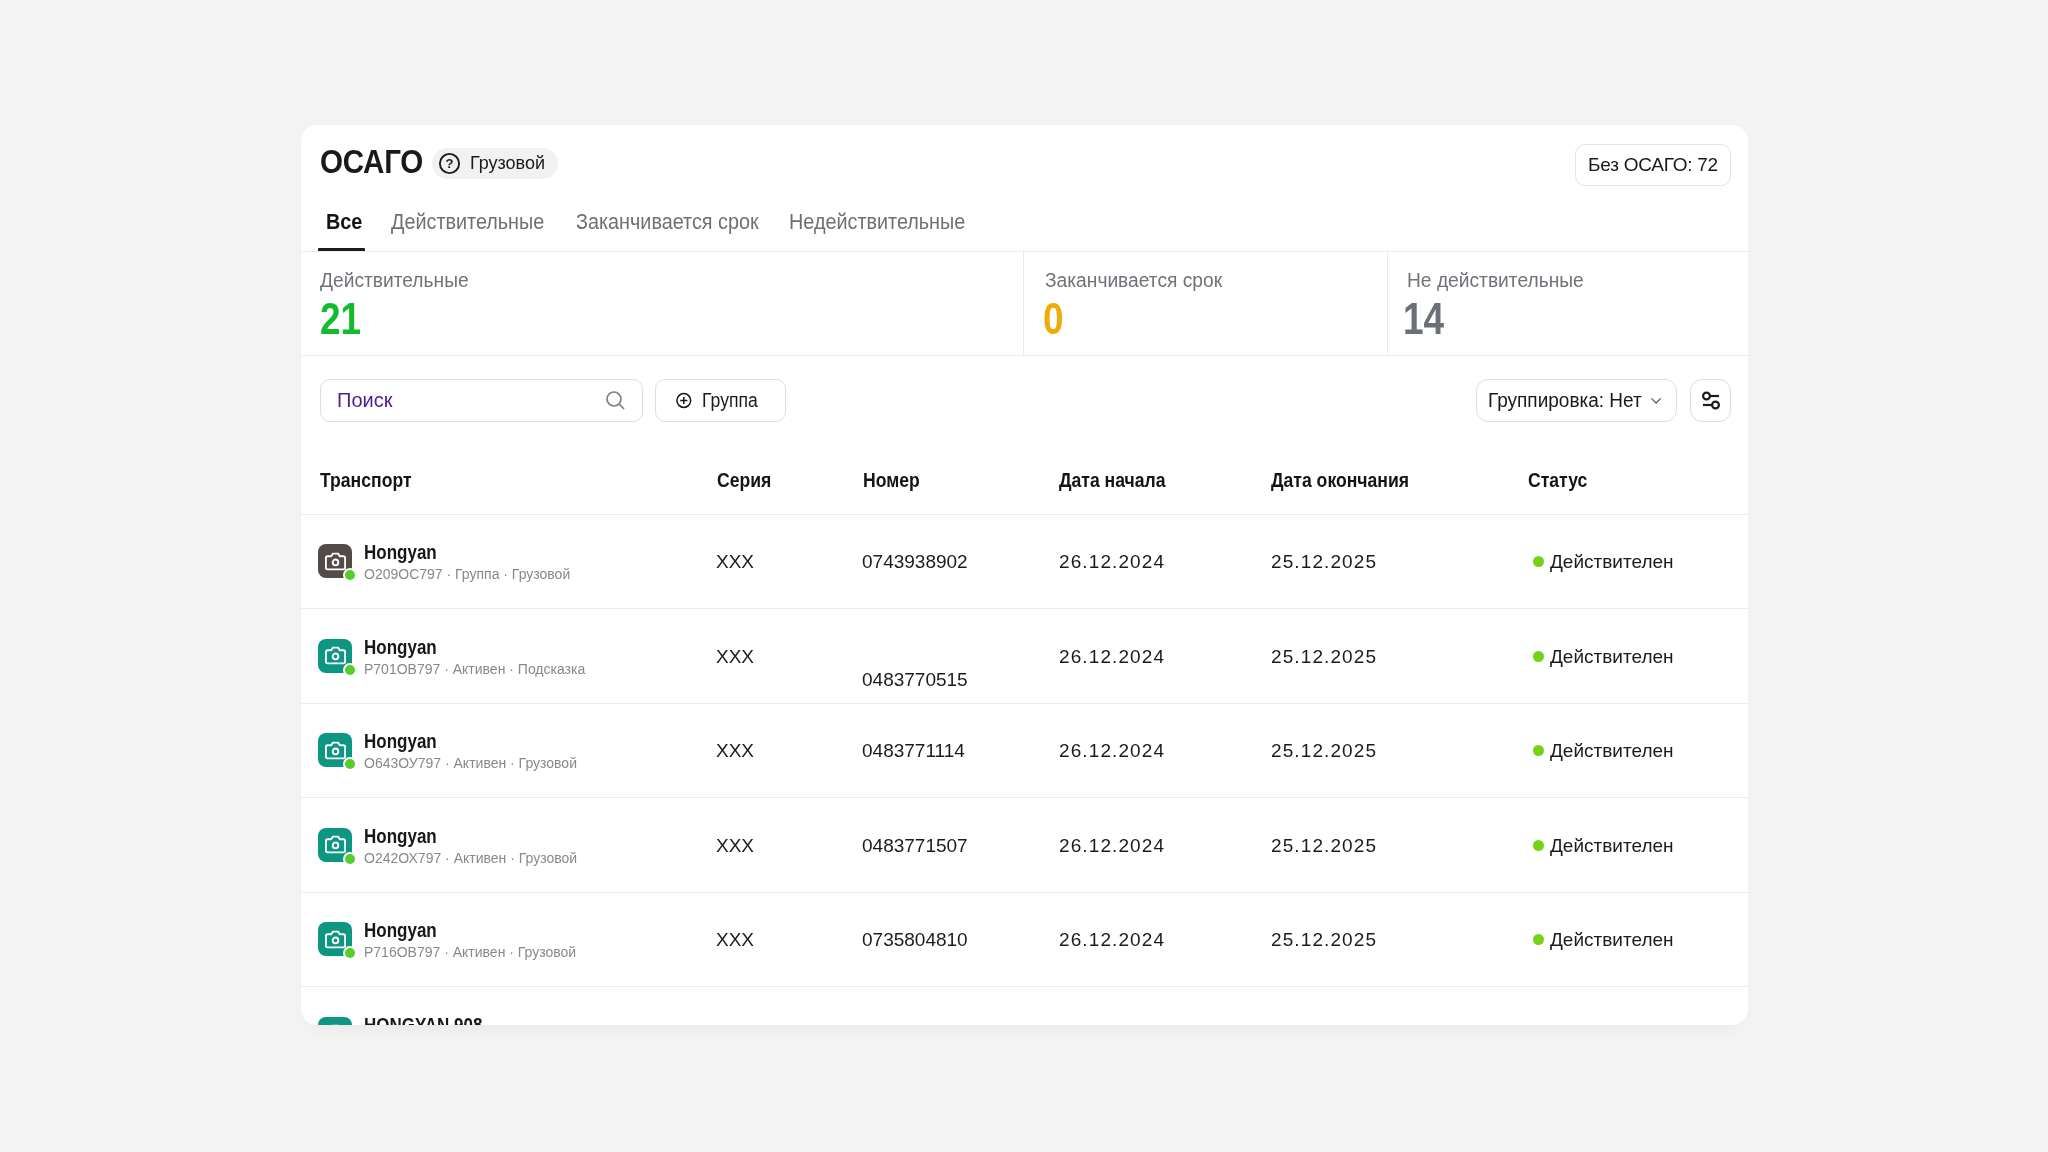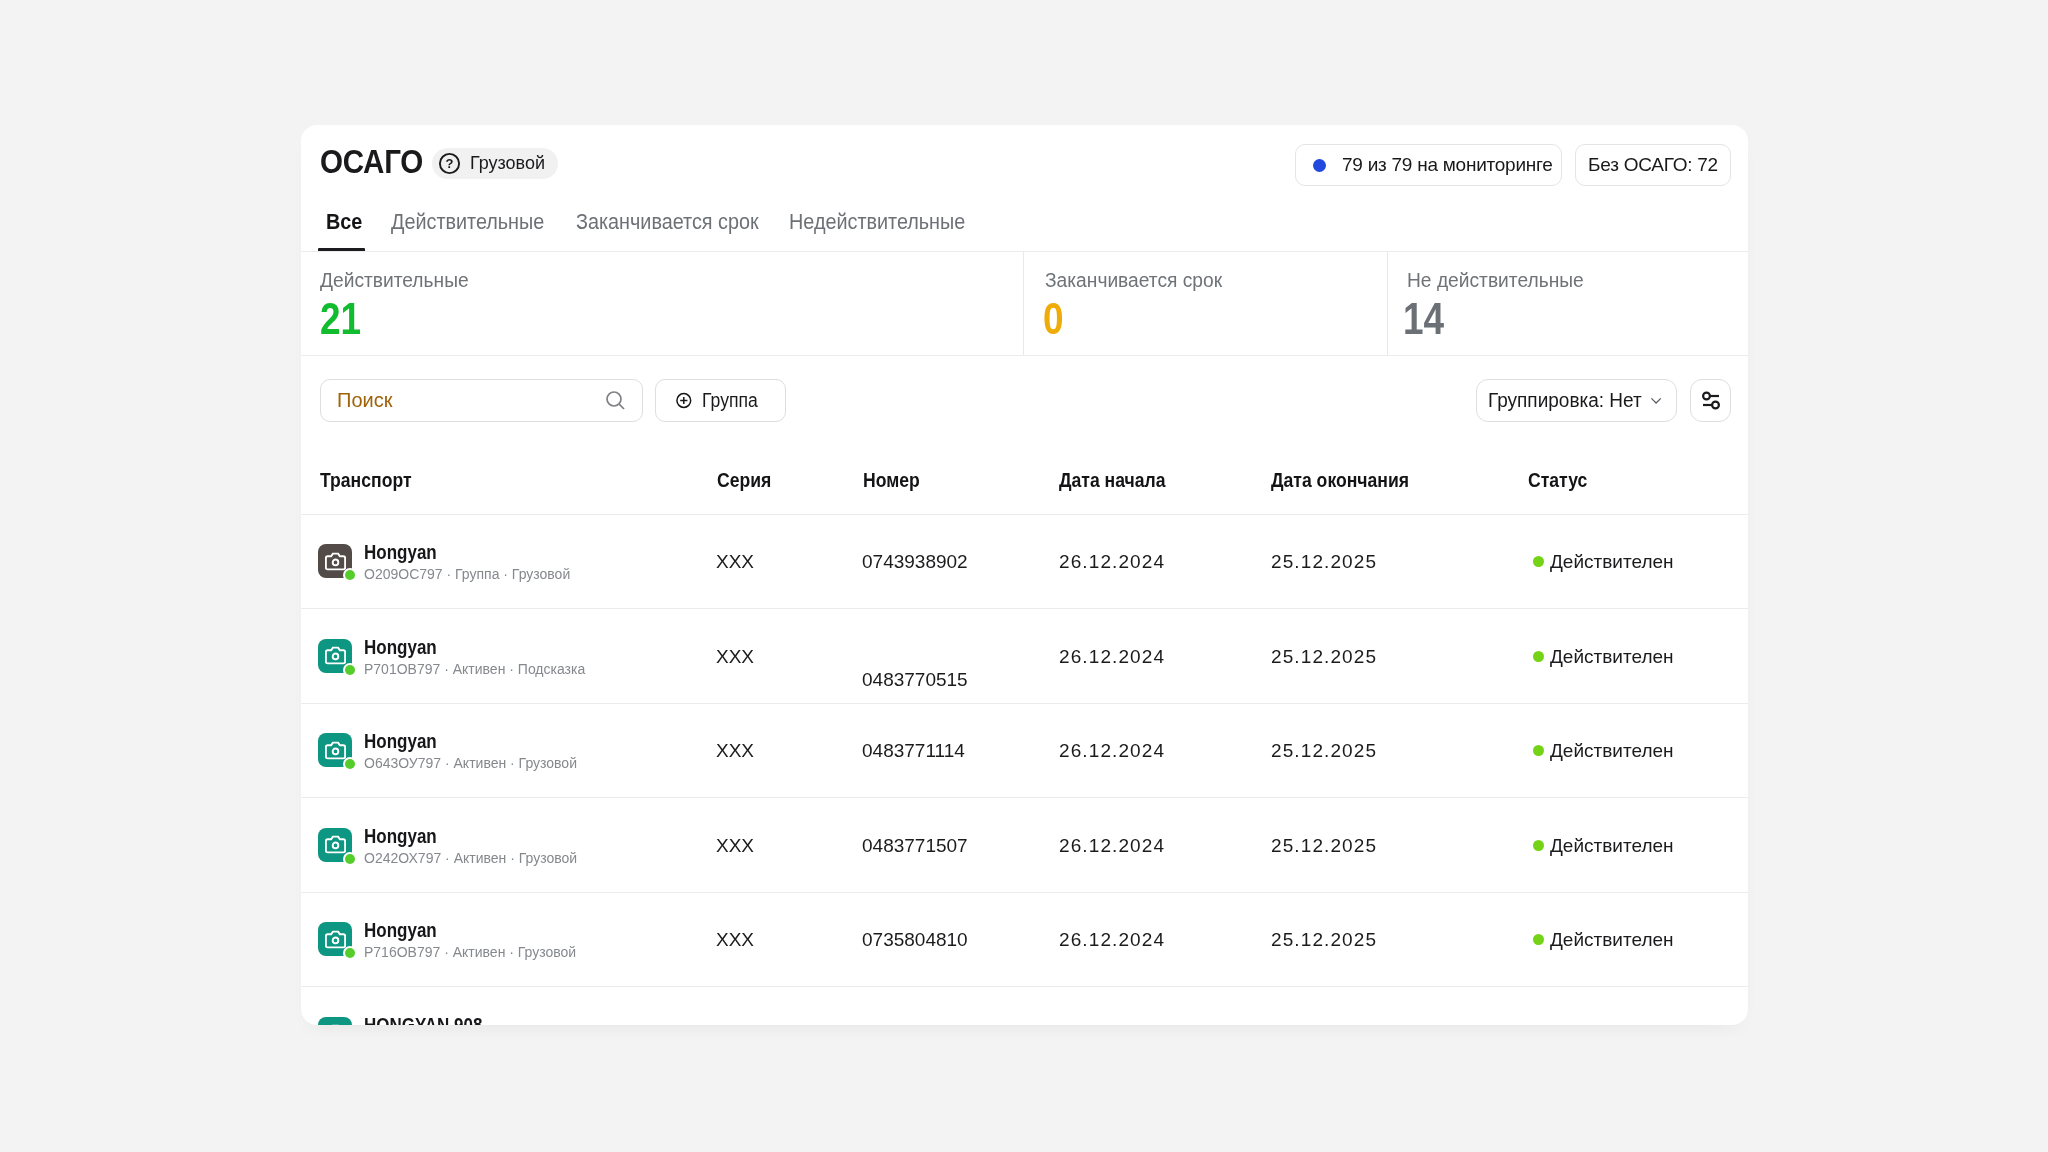--- a/index.html
+++ b/index.html
@@ -15,21 +15,21 @@
   .topbtn { position:absolute; top:19px; height:42px; border:1px solid #e4e4e6; border-radius:10px; background:#fff; display:flex; align-items:center; font-size:19px; letter-spacing:-0.25px; color:#19191b; white-space:nowrap; }
   .bluedot { width:13px; height:13px; border-radius:50%; background:#2149dd; margin-right:16px; }
   .tab { position:absolute; top:86px; font-size:22px; line-height:1; color:#6d7075; transform:scaleX(0.9); transform-origin:0 50%; white-space:nowrap; }
   .tab.on { color:#151517; font-weight:700; }
   .underline { position:absolute; left:17px; top:123px; width:47px; height:4px; background:#1c1c1e; border-radius:1px; }
   .hline { position:absolute; left:0; width:1447px; height:1px; background:#ececec; }
   .vline { position:absolute; top:127px; width:1px; height:103px; background:#e9e9ea; }
   .slabel { position:absolute; top:145px; font-size:20px; line-height:1; color:#6f7378; transform:scaleX(0.96); transform-origin:0 0; white-space:nowrap; }
   .snum { position:absolute; top:172px; font-size:44px; line-height:1; font-weight:700; transform:scaleX(0.84); transform-origin:0 0; }
   .inputbox { position:absolute; border:1px solid #dedee0; border-radius:10px; background:#fff; display:flex; align-items:center; }
-  .ph { color:#a16207; font-size:20px; }
+  .ph { color:#4c1d95; font-size:20px; }
   .btntext { font-size:20px; color:#1a1a1c; }
   .th { position:absolute; top:345px; font-size:20px; font-weight:700; line-height:1; color:#141416; transform:scaleX(0.88); transform-origin:0 0; white-space:nowrap; }
   .row { position:absolute; left:0; width:1447px; height:95px; }
   .avatar { position:absolute; left:17px; top:30px; width:34px; height:34px; border-radius:8px; }
   .avatar svg { position:absolute; left:6.5px; top:6.5px; }
   .badge { position:absolute; left:42px; top:54px; width:14px; height:14px; border-radius:50%; background:#fff; }
   .badge::after { content:""; position:absolute; left:2px; top:2px; width:10px; height:10px; border-radius:50%; background:#55cd2b; }
   .rtitle { position:absolute; left:63px; top:28px; font-size:20px; font-weight:700; line-height:1; color:#17171a; transform:scaleX(0.85); transform-origin:0 0; white-space:nowrap; }
   .rsub { position:absolute; left:63px; top:53px; font-size:14px; line-height:1; color:#85888d; white-space:nowrap; }
   .rcell { position:absolute; top:38px; font-size:19px; line-height:1; color:#1b1b1d; }
@@ -43,21 +43,20 @@
   <div class="card">
 
     <div class="abs h1" style="left:19px; top:19px;">ОСАГО</div>
     <div class="pill">
       <svg width="23" height="23" viewBox="0 0 23 23">
           <circle cx="11.5" cy="11.5" r="9.6" fill="none" stroke="#1b1b1d" stroke-width="1.9"></circle>
           <text x="11.5" y="16" text-anchor="middle" font-size="13" font-weight="700" fill="#1b1b1d">?</text>
         </svg>
       <span>Грузовой</span>
     </div>
-    <div class="topbtn" style="left:994px; width:267px; padding-left:17px;"><span class="bluedot"></span>79 из 79 на мониторинге</div>
     <div class="topbtn" style="left:1274px; width:156px; justify-content:center;">Без ОСАГО: 72</div>
 
     <div class="tab on" style="left:25px;">Все</div>
     <div class="tab" style="left:90px;">Действительные</div>
     <div class="tab" style="left:275px;">Заканчивается срок</div>
     <div class="tab" style="left:488px;">Недействительные</div>
     <div class="underline"></div>
     <div class="hline" style="top:126px;"></div>
 
     <div class="slabel" style="left:19px;">Действительные</div>

